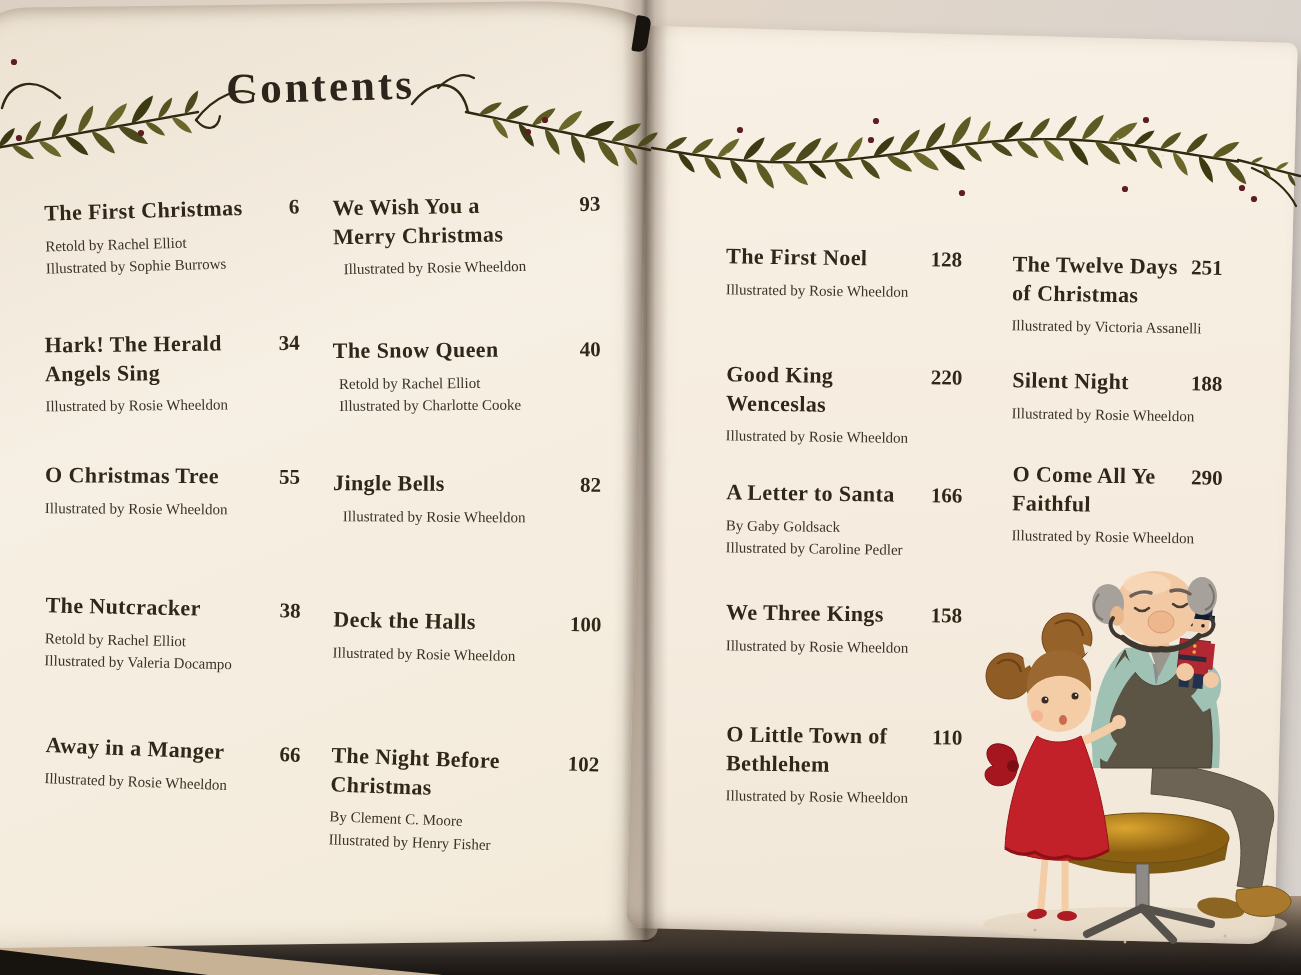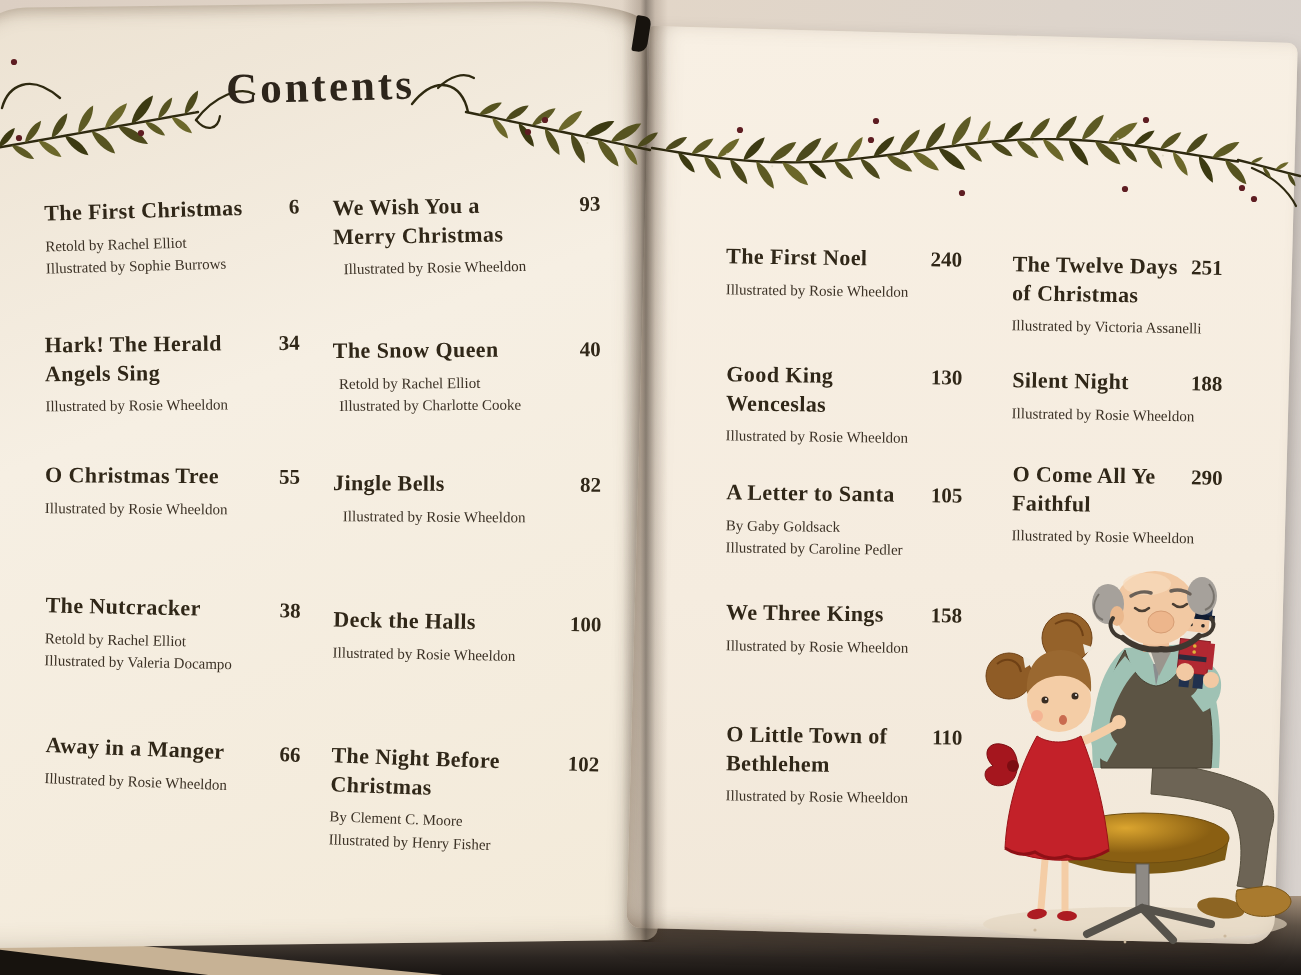--- a/index.html
+++ b/index.html
@@ -222,31 +222,31 @@
   </div>
   <div class="entry" style="left:330px;top:746px;width:268px;transform:rotate(2deg)">
     <span class="t-title" style="max-width:205px">The Night Before Christmas</span>
     <span class="t-page">102</span>
     <div class="t-credit">By Clement C. Moore</div>
     <div class="t-credit">Illustrated by Henry Fisher</div>
   </div>
 
   <div class="entry" style="left:726px;top:244px;width:236px;transform:rotate(0.8deg)">
     <span class="t-title">The First Noel</span>
-    <span class="t-page">240</span>
+    <span class="t-page">128</span>
     <div class="t-credit">Illustrated by Rosie Wheeldon</div>
   </div>
   <div class="entry" style="left:726px;top:362px;width:236px;transform:rotate(0.8deg)">
     <span class="t-title" style="max-width:145px">Good King Wenceslas</span>
-    <span class="t-page">130</span>
+    <span class="t-page">220</span>
     <div class="t-credit">Illustrated by Rosie Wheeldon</div>
   </div>
   <div class="entry" style="left:726px;top:480px;width:236px;transform:rotate(0.8deg)">
     <span class="t-title" style="max-width:200px">A Letter to Santa</span>
-    <span class="t-page">105</span>
+    <span class="t-page">166</span>
     <div class="t-credit">By Gaby Goldsack</div>
     <div class="t-credit">Illustrated by Caroline Pedler</div>
   </div>
   <div class="entry" style="left:726px;top:600px;width:236px;transform:rotate(0.8deg)">
     <span class="t-title">We Three Kings</span>
     <span class="t-page">158</span>
     <div class="t-credit">Illustrated by Rosie Wheeldon</div>
   </div>
   <div class="entry" style="left:726px;top:722px;width:236px;transform:rotate(0.8deg)">
     <span class="t-title" style="max-width:195px">O Little Town of Bethlehem</span>

